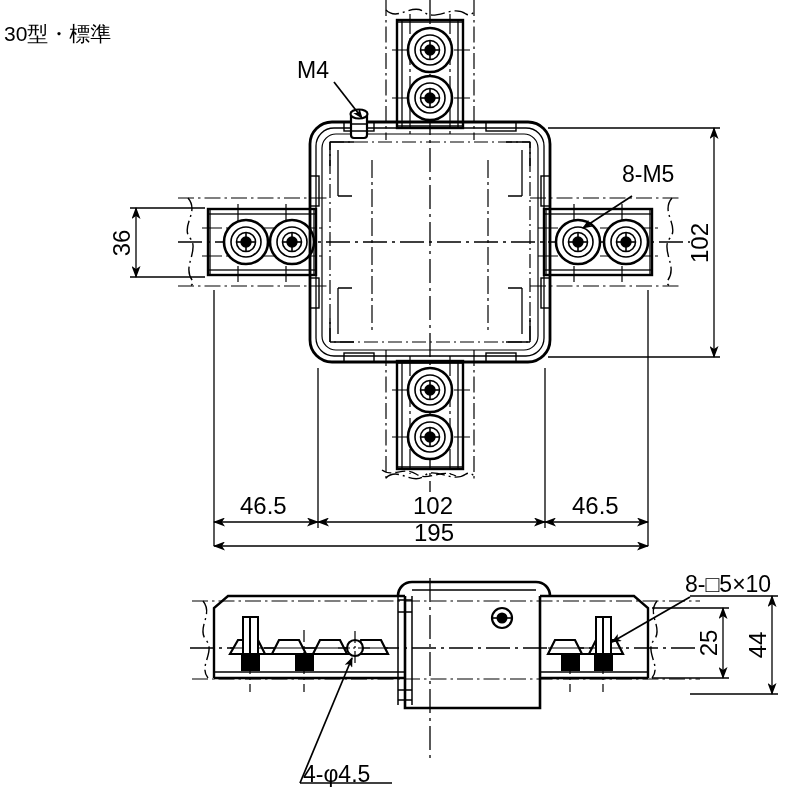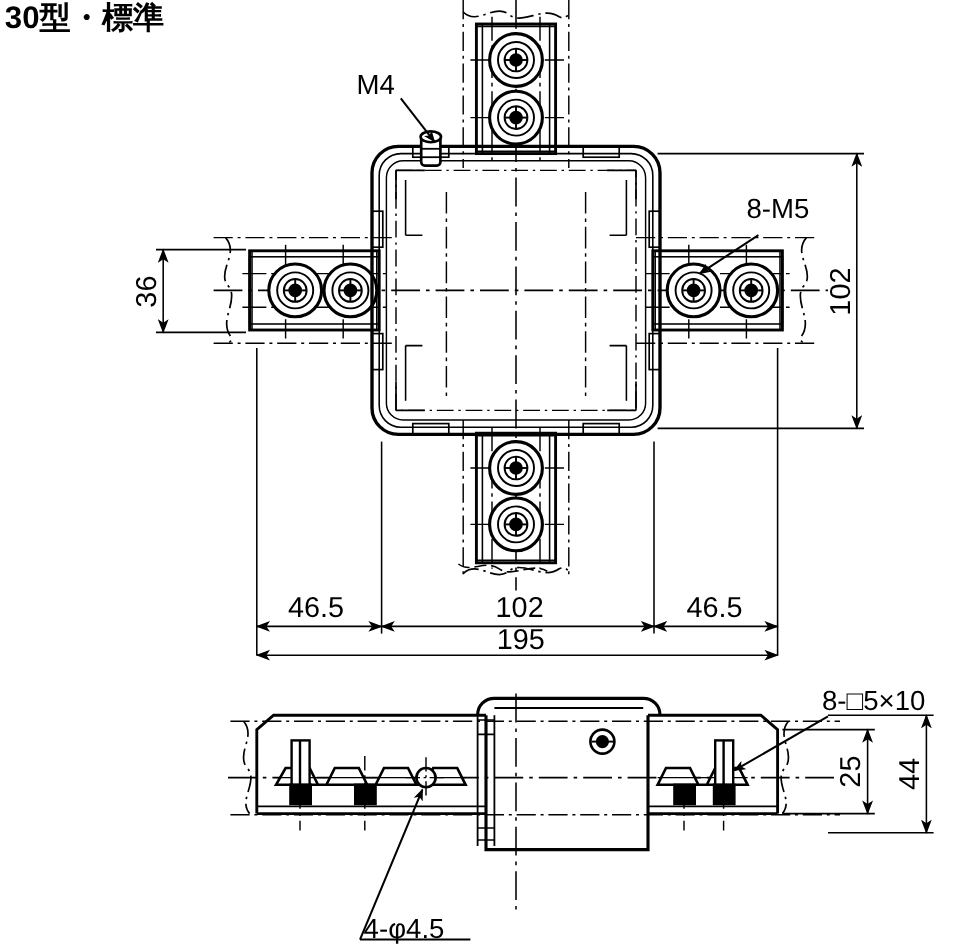--- a/index.html
+++ b/index.html
@@ -1,18 +1,18 @@
 <!DOCTYPE html>
 <html><head>
 <meta charset="utf-8">
 <style>
   html,body{margin:0;padding:0;background:#ffffff;}
   body{width:800px;height:791px;position:relative;overflow:hidden;
        font-family:"Liberation Sans","DejaVu Sans",sans-serif;color:#000;}
-  #page-title{position:absolute;left:4px;top:0;font-size:26px;font-weight:bold;
+  #page-title{position:absolute;left:4px;top:20px;font-size:21px;font-weight:normal;
        letter-spacing:0px;line-height:28px;white-space:nowrap;}
   #drawing{position:absolute;left:0;top:0;width:800px;height:791px;}
   .dimtext{font-size:24px;fill:#000;font-family:"Liberation Sans","DejaVu Sans",sans-serif;}
   .dimtext-v{font-size:24px;fill:#000;font-family:"Liberation Sans","DejaVu Sans",sans-serif;}
   .leadtext{font-size:23px;fill:#000;font-family:"Liberation Sans","DejaVu Sans",sans-serif;}
 </style>
 </head>
 <body>
 
 <div id="page-title">30型・標準</div>

